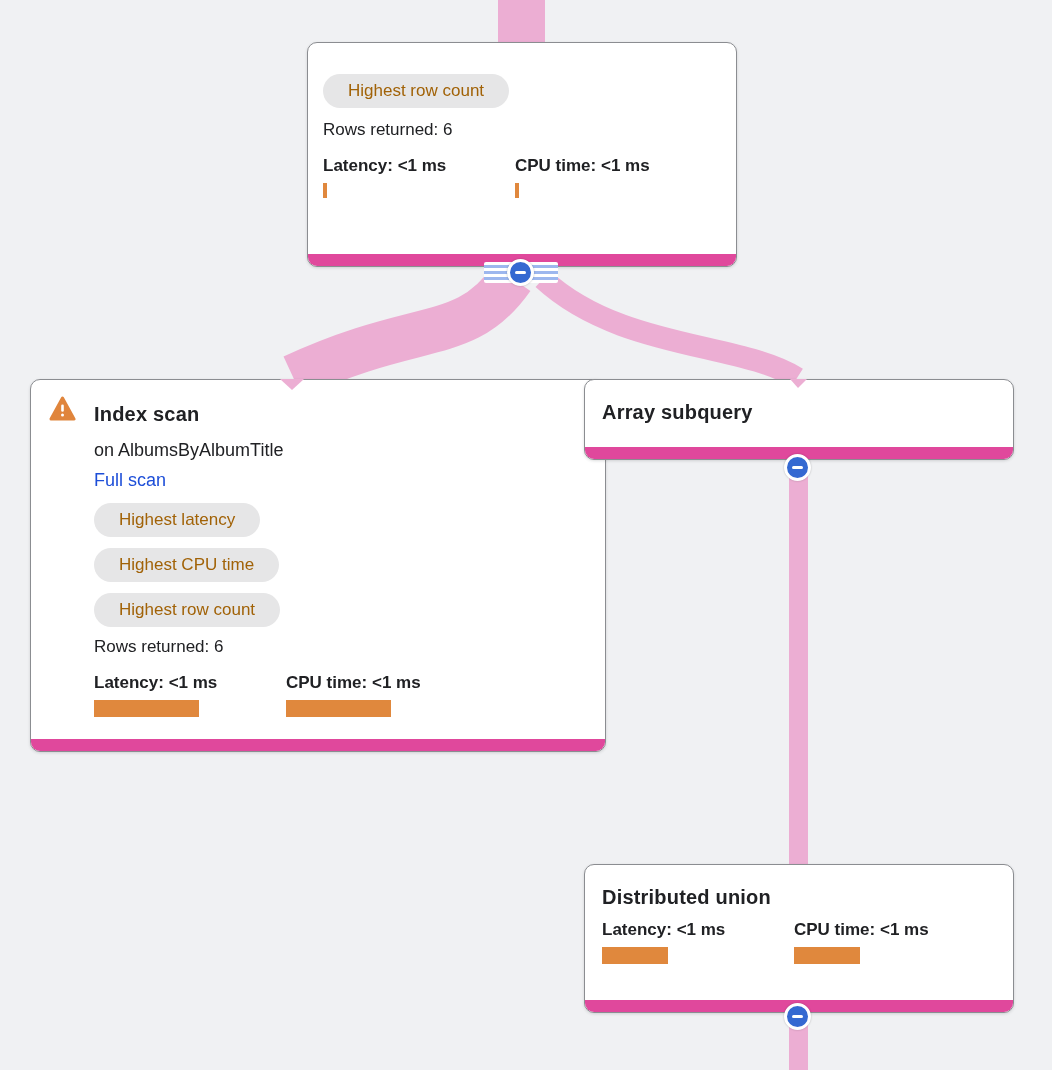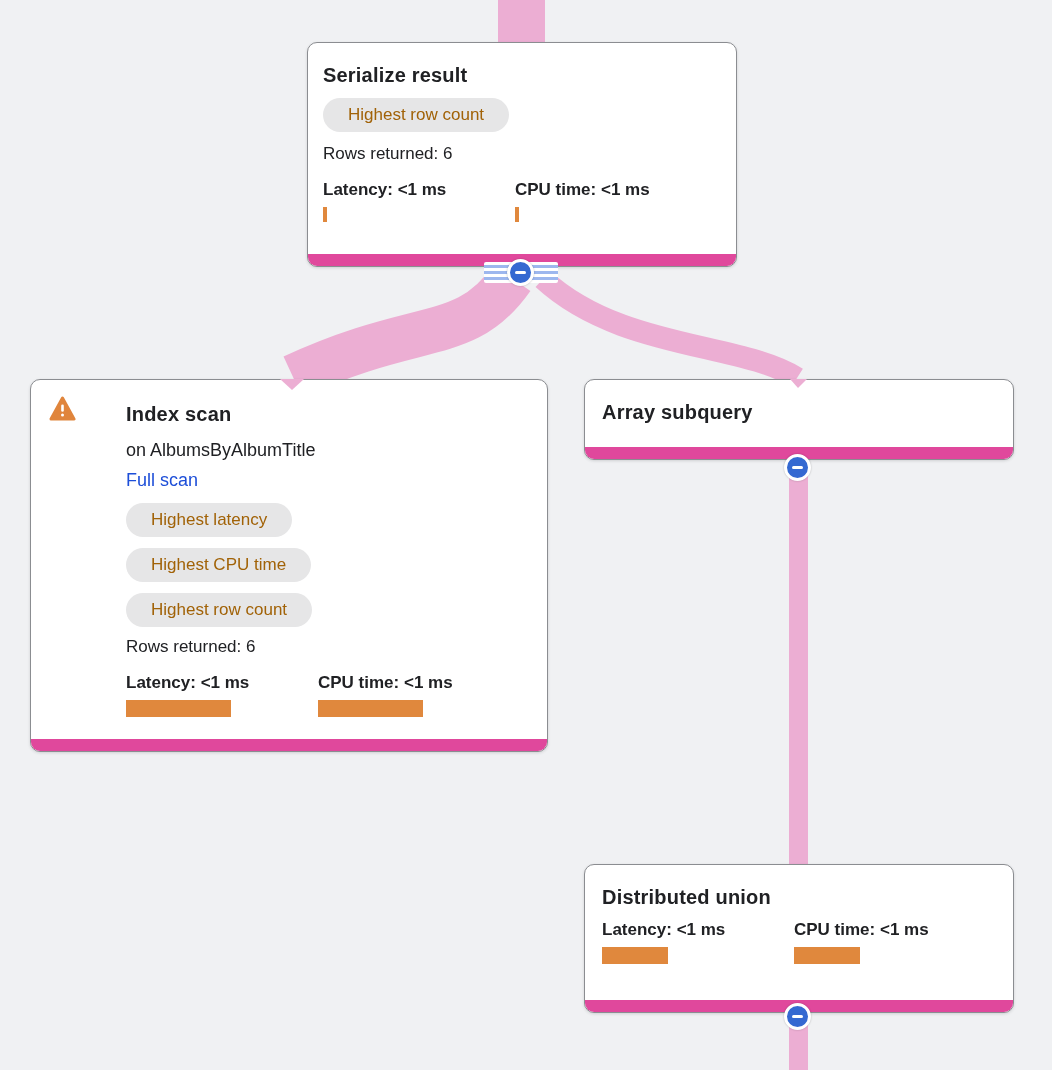--- a/index.html
+++ b/index.html
@@ -37,21 +37,21 @@
   .bar-tiny{width:4px;height:15px;}
   .bar-lg{width:105px;height:17px;}
   .bar-md{width:66px;height:17px;}
 
   
   .node-serialize{left:307px;top:42px;width:430px;height:225px;padding:20px 15px 0;}
   .node-serialize .badge{margin-top:11px;}
   .node-serialize .rows{margin-top:11px;}
   .node-serialize .metrics{margin-top:14px;}
 
-  .node-indexscan{left:30px;top:379px;width:518px;height:373px;padding:22px 15px 0 95px;}
+  .node-indexscan{left:30px;top:379px;width:576px;height:373px;padding:22px 15px 0 63px;}
   .warning-icon{position:absolute;left:18px;top:16px;width:27px;height:25px;}
   .node-indexscan .subtitle{margin-top:13px;}
   .node-indexscan .scan-type{margin-top:7px;}
   .node-indexscan .badge-stack{margin-top:0;}
   .node-indexscan .rows{margin-top:9px;}
   .node-indexscan .metrics{margin-top:14px;}
 
   .node-arraysub{left:584px;top:379px;width:430px;height:81px;padding:20px 17px 0;}
 
   .node-distunion{left:584px;top:864px;width:430px;height:149px;padding:20px 17px 0;}
@@ -81,21 +81,20 @@
 
   <svg class="edges" width="1052" height="1070">
     <rect x="498" y="0" width="47" height="44" fill="#ecaed3"></rect>
     <path d="M 512 278 C 465 345 420 318 293 377" stroke="#ecaed3" stroke-width="45" fill="none"></path>
     <path d="M 543 279 C 620 350 740 342 797 378" stroke="#ecaed3" stroke-width="22" fill="none"></path>
     <rect x="789" y="468" width="19" height="396" fill="#ecaed3"></rect>
     <rect x="789" y="1015" width="19" height="55" fill="#ecaed3"></rect>
   </svg>
 
   <div class="node node-serialize">
-    <div class="node-title">Serialize result</div>
     <div>
       <span class="badge">Highest row count</span>
     </div>
     <div class="body-text rows">Rows returned: 6</div>
     <div class="metrics">
       <div class="metric">
         <div class="body-text">Latency: &lt;1 ms</div>
         <div class="bar bar-tiny"></div>
       </div>
       <div class="metric">

